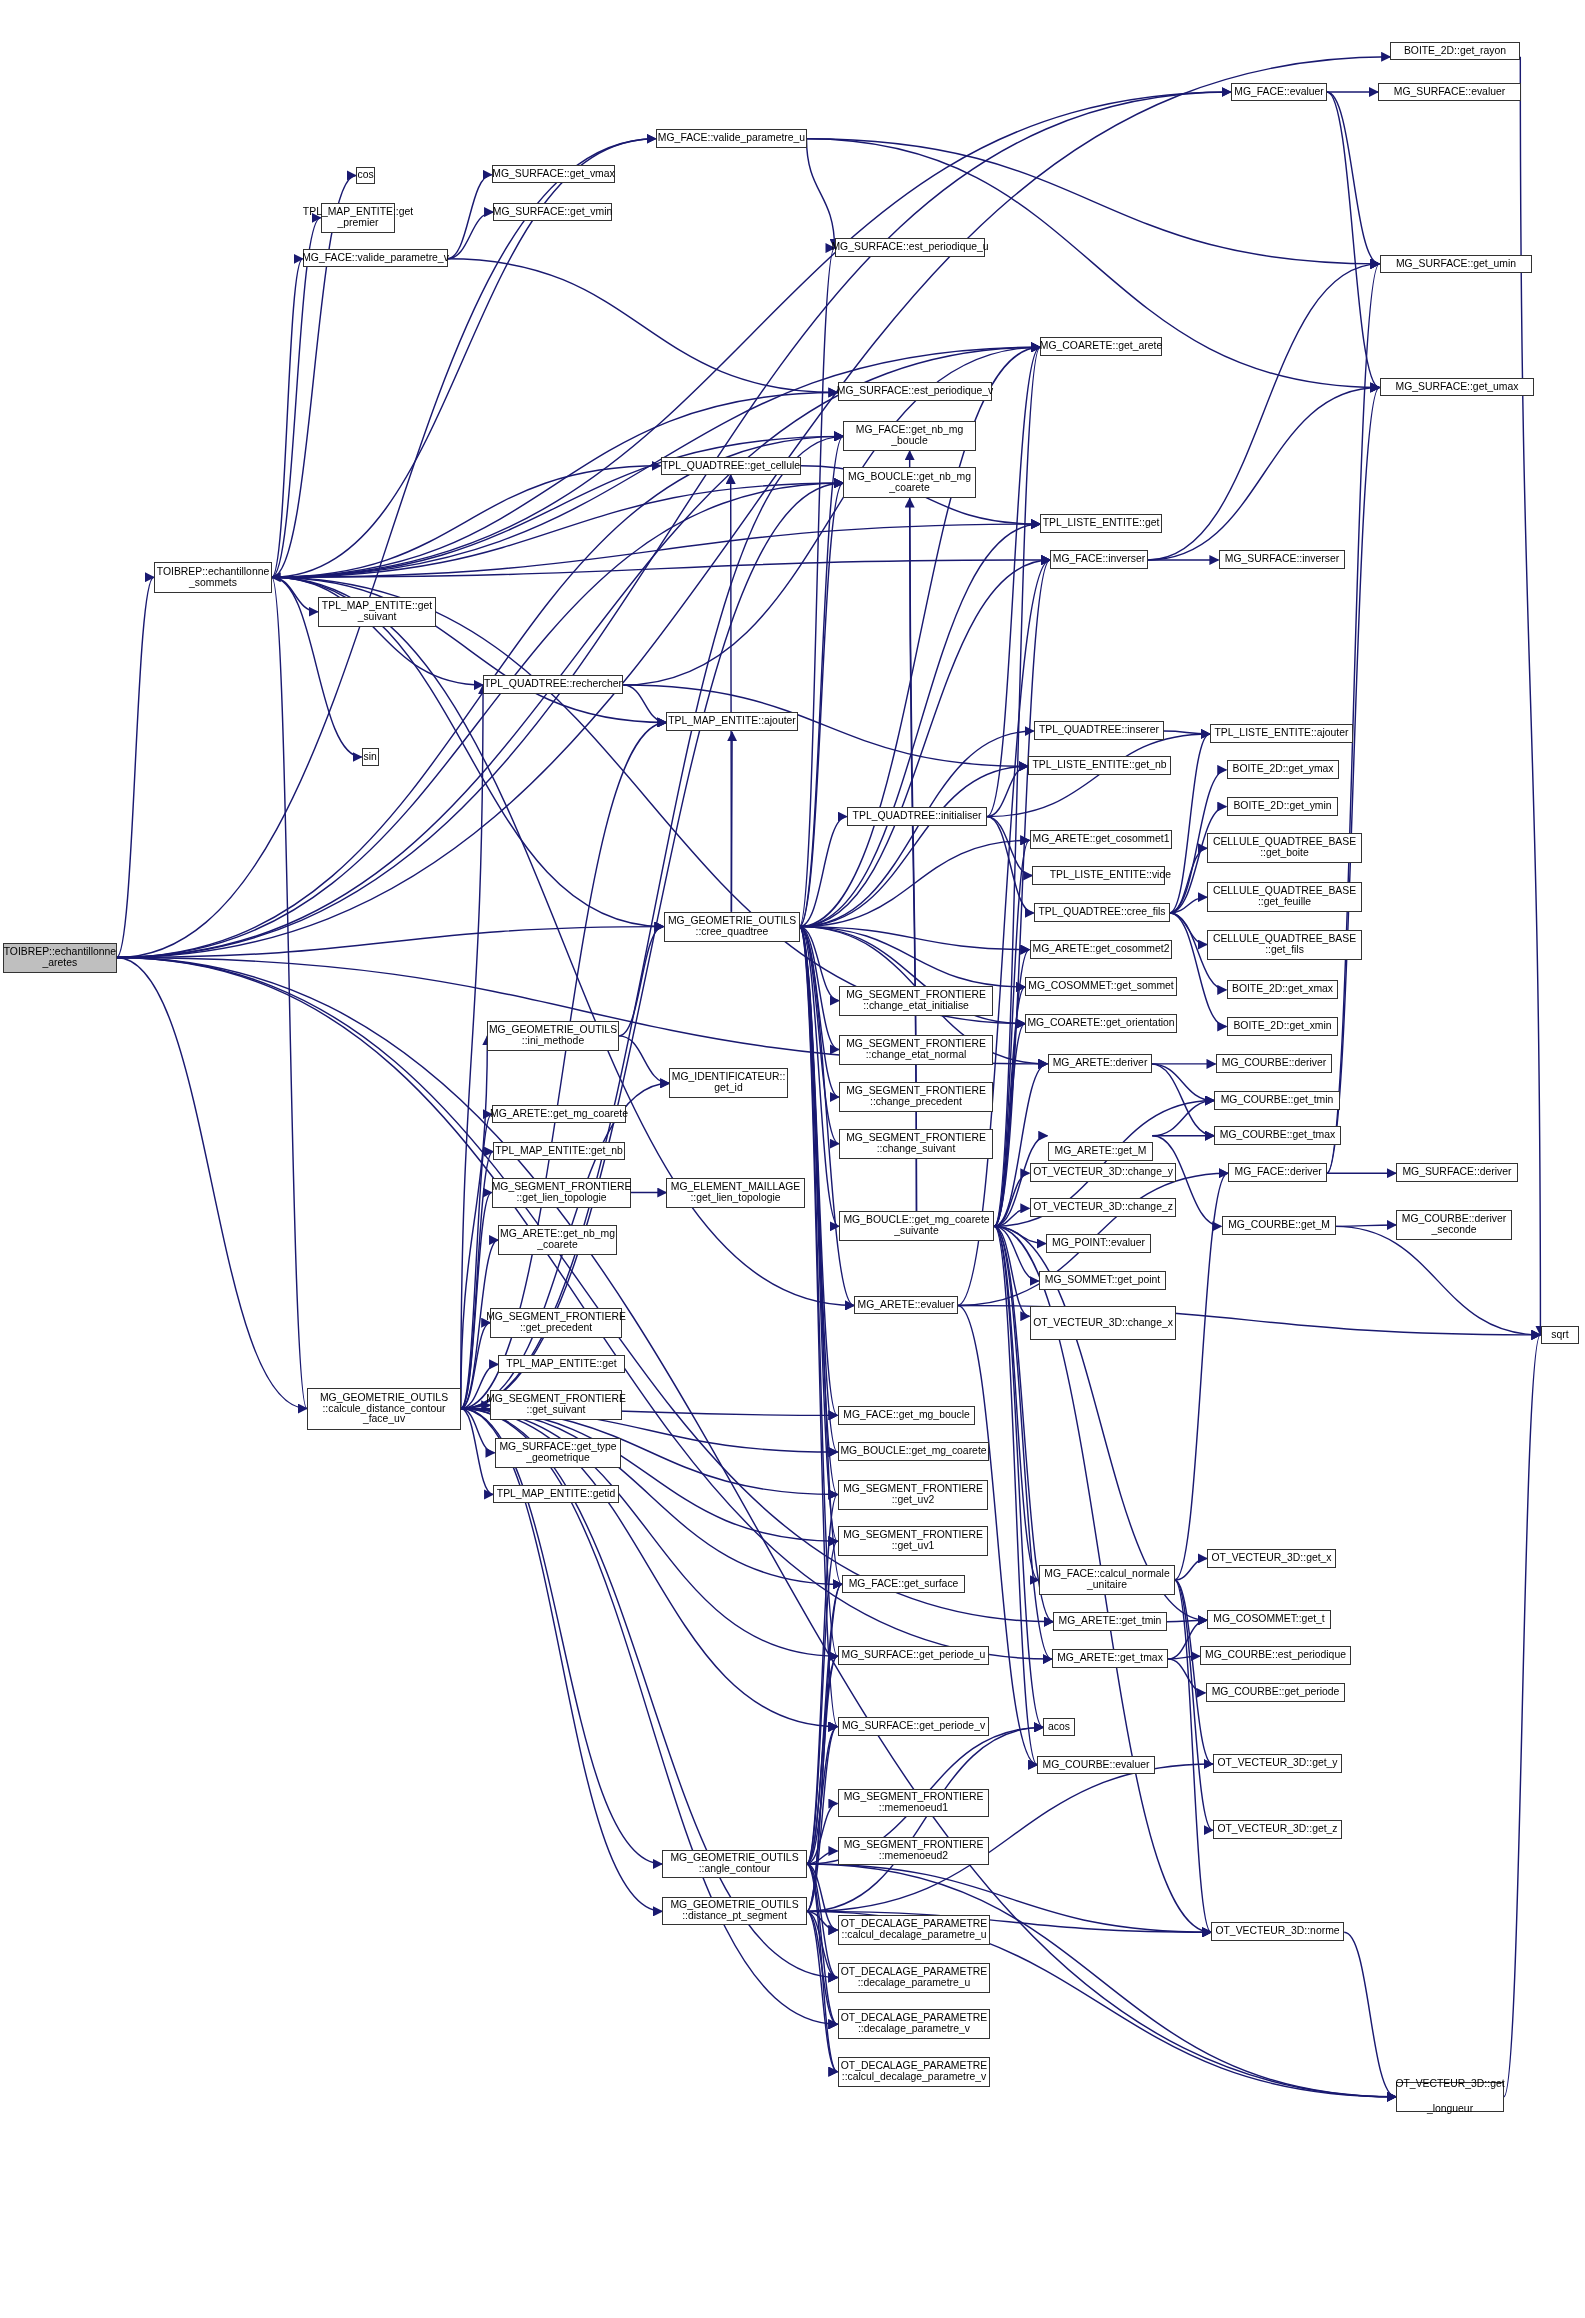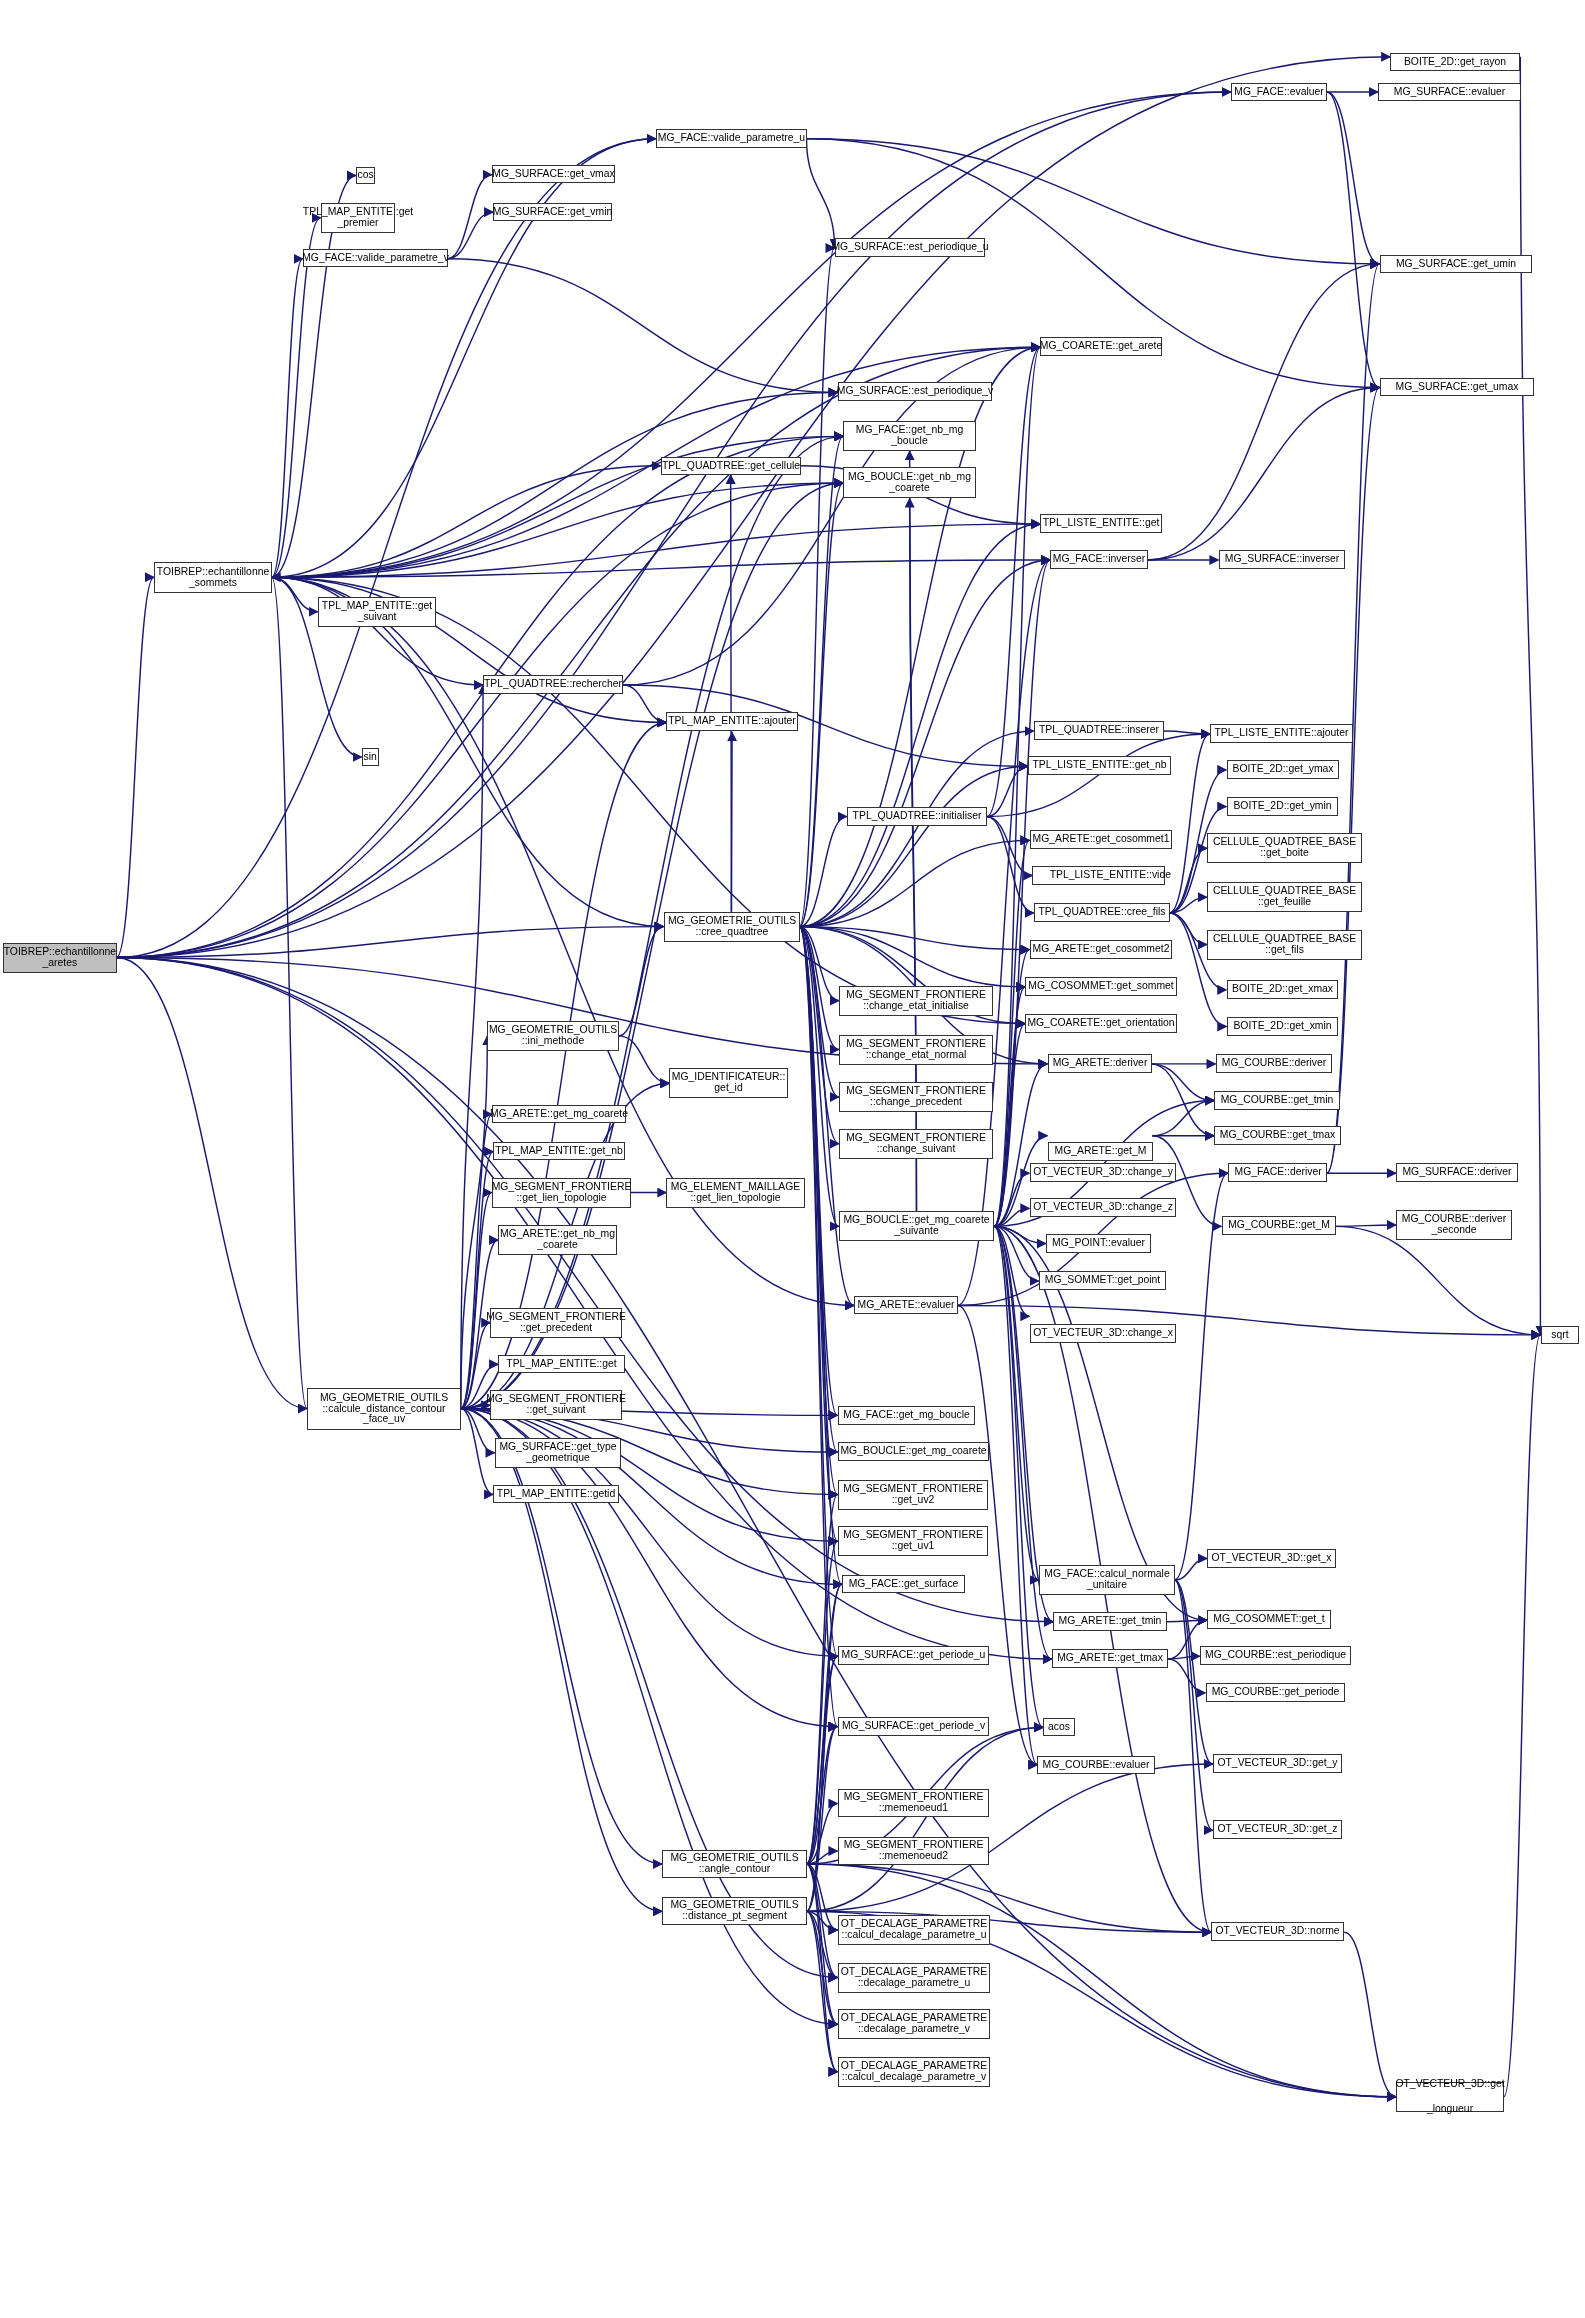--- a/index.html
+++ b/index.html
@@ -300,27 +300,27 @@
       <div class="node" style="left: 1034px; top: 903px; width: 136px; height: 19.4px;"><span>TPL_QUADTREE::cree_fils</span></div>
       <div class="node" style="left: 1030px; top: 940px; width: 142px; height: 19.4px;"><span>MG_ARETE::get_cosommet2</span></div>
       <div class="node" style="left: 1025px; top: 977px; width: 152px; height: 19.4px;"><span>MG_COSOMMET::get_sommet</span></div>
       <div class="node" style="left: 1025px; top: 1014px; width: 152px; height: 19.4px;"><span>MG_COARETE::get_orientation</span></div>
       <div class="node" style="left: 1048px; top: 1054px; width: 104px; height: 19.4px;"><span>MG_ARETE::deriver</span></div>
       <div class="node" style="left: 1048px; top: 1126px; width: 105px; height: 19.4px; margin-top: 16px;"><span>MG_ARETE::get_M</span></div>
       <div class="node" style="left: 1030px; top: 1163px; width: 146px; height: 19.4px;"><span>OT_VECTEUR_3D::change_y</span></div>
       <div class="node" style="left: 1030px; top: 1198px; width: 146px; height: 19.4px;"><span>OT_VECTEUR_3D::change_z</span></div>
       <div class="node" style="left: 1046px; top: 1234px; width: 105px; height: 19.4px;"><span>MG_POINT::evaluer</span></div>
       <div class="node" style="left: 1039px; top: 1271px; width: 127px; height: 19.4px;"><span>MG_SOMMET::get_point</span></div>
-      <div class="node" style="left: 1030px; top: 1306px; width: 146px; height: 19px; margin-top: 18px;"><span>OT_VECTEUR_3D::change_x</span></div>
+      <div class="node" style="left: 1030px; top: 1306px; width: 146px; height: 34px;"><span>OT_VECTEUR_3D::change_x</span></div>
       <div class="node" style="left: 1039px; top: 1565px; width: 136px; height: 29.5px;"><span>MG_FACE::calcul_normale</span><span>_unitaire</span></div>
       <div class="node" style="left: 1053px; top: 1612px; width: 114px; height: 19.4px;"><span>MG_ARETE::get_tmin</span></div>
       <div class="node" style="left: 1052px; top: 1649px; width: 116px; height: 19.4px;"><span>MG_ARETE::get_tmax</span></div>
       <div class="node" style="left: 1043px; top: 1718px; width: 32px; height: 18px;"><span>acos</span></div>
       <div class="node" style="left: 1037px; top: 1756px; width: 118px; height: 18px;"><span>MG_COURBE::evaluer</span></div>
-      <div class="node" style="left: 1390px; top: 53px; width: 130px; height: 18px;"><span>BOITE_2D::get_rayon</span></div>
+      <div class="node" style="left: 1390px; top: 42px; width: 130px; height: 18px;"><span>BOITE_2D::get_rayon</span></div>
       <div class="node" style="left: 1378px; top: 83px; width: 143px; height: 18px;"><span>MG_SURFACE::evaluer</span></div>
       <div class="node" style="left: 1380px; top: 255px; width: 152px; height: 18px;"><span>MG_SURFACE::get_umin</span></div>
       <div class="node" style="left: 1380px; top: 378px; width: 154px; height: 18px;"><span>MG_SURFACE::get_umax</span></div>
       <div class="node" style="left: 1219px; top: 550px; width: 126px; height: 19.4px;"><span>MG_SURFACE::inverser</span></div>
       <div class="node" style="left: 1210px; top: 724px; width: 143px; height: 19.4px;"><span>TPL_LISTE_ENTITE::ajouter</span></div>
       <div class="node" style="left: 1227px; top: 760px; width: 112px; height: 19.4px;"><span>BOITE_2D::get_ymax</span></div>
       <div class="node" style="left: 1227px; top: 797px; width: 111px; height: 19.4px;"><span>BOITE_2D::get_ymin</span></div>
       <div class="node" style="left: 1207px; top: 833px; width: 155px; height: 29.5px;"><span>CELLULE_QUADTREE_BASE</span><span>::get_boite</span></div>
       <div class="node" style="left: 1207px; top: 882px; width: 155px; height: 29.5px;"><span>CELLULE_QUADTREE_BASE</span><span>::get_feuille</span></div>
       <div class="node" style="left: 1207px; top: 930px; width: 155px; height: 29.5px;"><span>CELLULE_QUADTREE_BASE</span><span>::get_fils</span></div>

